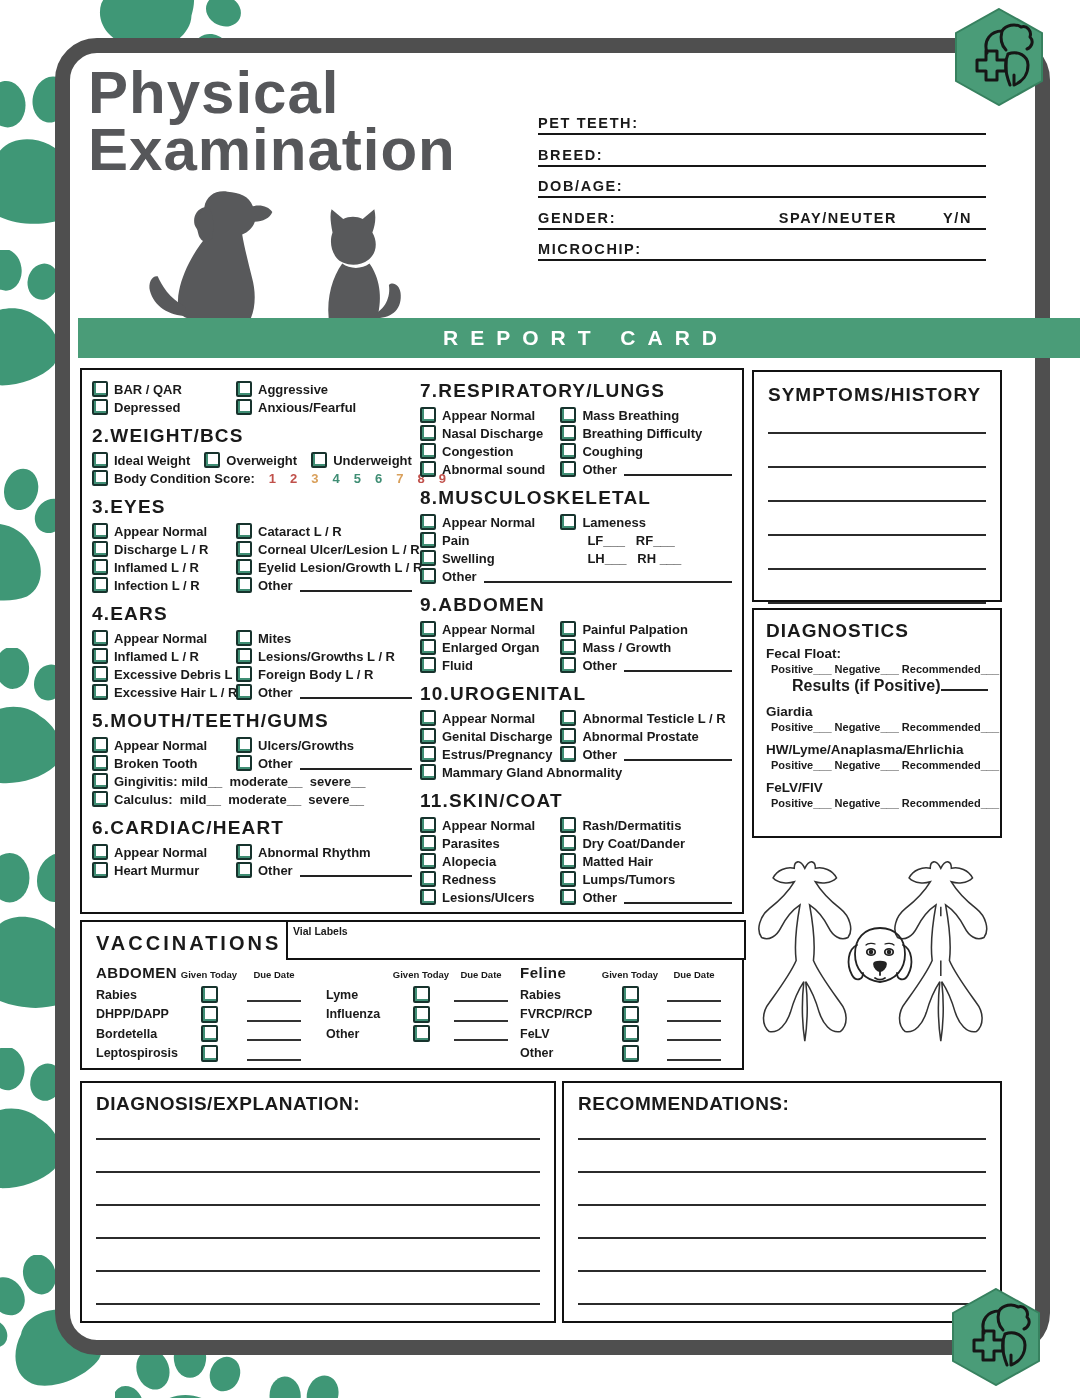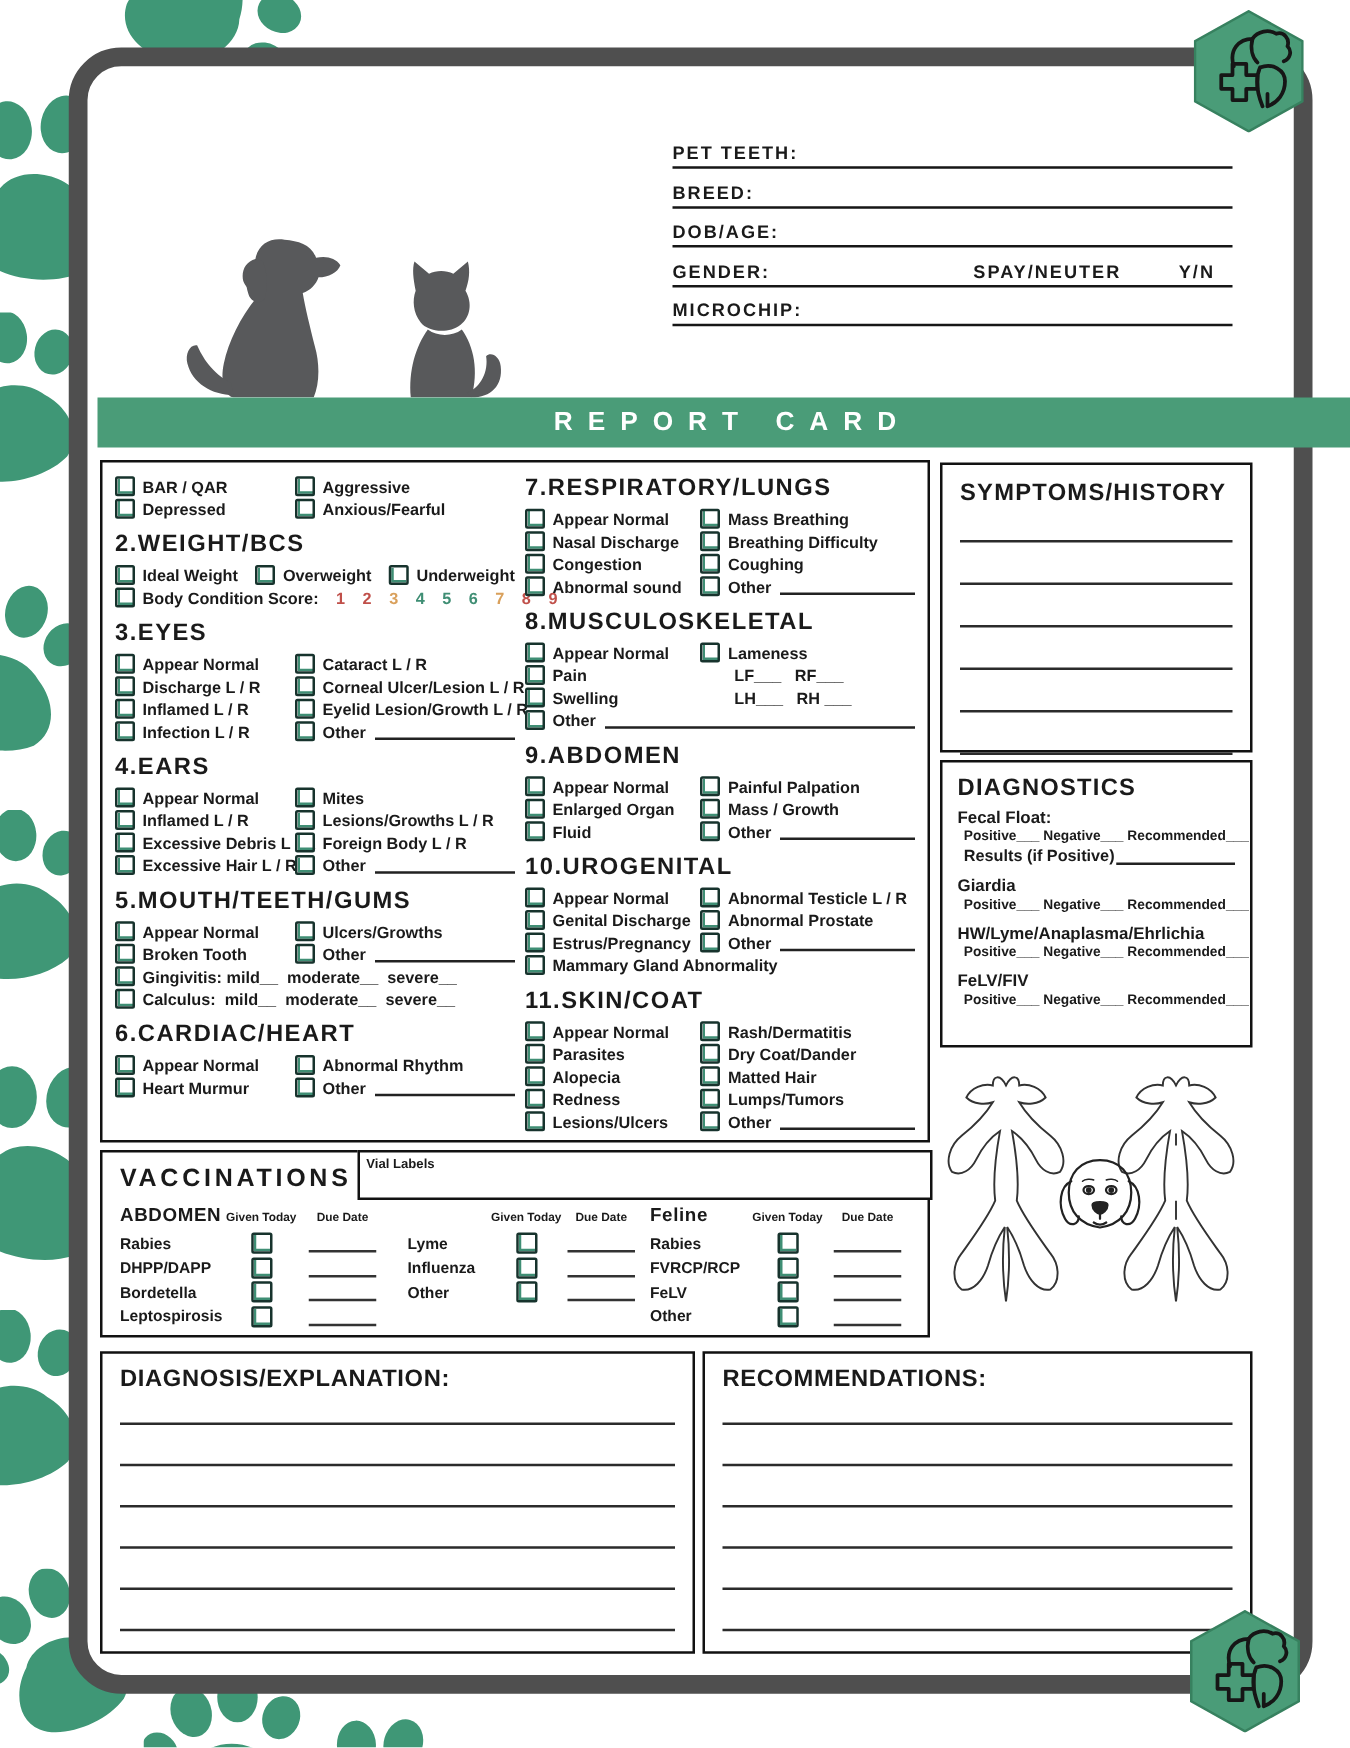--- a/index.html
+++ b/index.html
@@ -43,21 +43,21 @@
   
   .symBox{left:752px;top:370px;width:250px;height:232px;padding:12px 14px;}
   .box-title{font-size:19px;font-weight:bold;letter-spacing:1px;white-space:nowrap;}
   .line-row{border-bottom:2px solid #2b2b2b;height:0;}
   .sym-lines .line-row{margin-top:32px;}
   .sym-lines .line-row:first-child{margin-top:26px;}
   .dxBox{left:752px;top:608px;width:250px;height:230px;padding:10px 12px;}
   .dx-name{font-size:13.5px;font-weight:bold;margin-top:9px;white-space:nowrap;}
   .dx-name:first-child{margin-top:4px;}
   .dx-row{font-size:11px;font-weight:bold;margin-top:2px;padding-left:5px;white-space:nowrap;}
-  .dx-results{display:flex;align-items:flex-end;font-size:13px;font-weight:bold;padding-left:5px;margin-top:2px;}
+  .dx-results{display:flex;align-items:center;font-size:16px;font-weight:bold;padding-left:5px;margin-top:2px;margin-left:21px;}
   .dx-results .fill{height:8px;}
   .bodymap{left:748px;top:845px;width:264px;height:232px;}
   
   .vacBox{left:80px;top:920px;width:664px;height:150px;}
   .vac-title{position:absolute;left:14px;top:10px;font-size:20px;font-weight:bold;letter-spacing:3px;}
   .vialBox{position:absolute;left:204px;top:-2px;width:460px;height:40px;box-sizing:border-box;
            border:2px solid #111;background:#fff;}
   .vial-label{font-size:10.5px;font-weight:bold;margin:3px 0 0 5px;}
   .v-group{position:absolute;display:grid;column-gap:5px;align-items:center;row-gap:0;}
   .v-g1{left:14px;top:42px;grid-template-columns:78px 60px 60px;}
@@ -132,20 +132,24 @@
     </svg>
   <svg class="paw" style="left:115px;top:1338px" width="135" height="135" viewBox="0 0 100 100">
       <use href="#paw-shape" fill="currentColor" transform="rotate(-4 50 50)"></use>
     </svg>
   <svg class="paw" style="left:238px;top:1372px" width="130" height="130" viewBox="0 0 100 100">
       <use href="#paw-shape" fill="currentColor" transform="rotate(12 50 50)"></use>
     </svg>
 
   <div class="frame"></div>
 
+  <div class="abs title">
+    <div>Physical</div>
+    <div>Examination</div>
+  </div>
 
   <svg class="abs petsil" width="290" height="136" viewBox="0 0 290 140">
     <g fill="#58595b">
       <path d="M88,10 C76,8 66,14 64,26 C56,28 52,36 54,44 C56,50 62,54 68,54 C54,70 42,92 38,112 C35,126 38,138 46,140 L112,140 C117,128 117,112 113,98 C109,82 105,66 103,54 C109,52 114,47 116,41 C124,41 132,37 134,31 C130,25 122,23 114,25 C110,14 100,11 88,10 Z"></path>
       <path d="M66,26 C58,30 54,42 58,54 C60,62 68,64 72,58 C74,48 74,36 70,28 Z"></path>
       <path d="M46,138 C28,138 12,128 8,112 C6,104 10,96 16,97 C20,106 28,120 44,128 Z"></path>
       <path d="M196,52 C194,42 193,34 195,28 L207,38 C213,35 221,35 227,38 L239,28 C241,36 240,44 237,52 C243,62 241,74 233,80 C223,88 206,86 200,78 C194,70 193,60 196,52 Z"></path>
       <path d="M206,84 C196,98 190,118 192,140 L242,140 C248,118 244,98 234,84 C226,90 214,90 206,84 Z"></path>
       <path d="M242,140 C258,140 268,130 266,114 C265,106 258,102 254,106 C256,118 250,132 238,136 Z"></path>
     </g>

